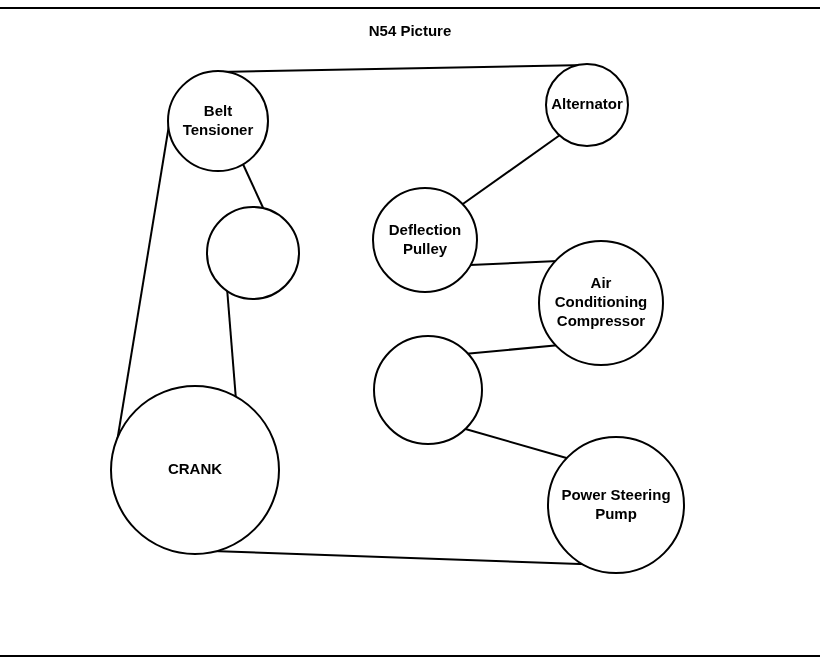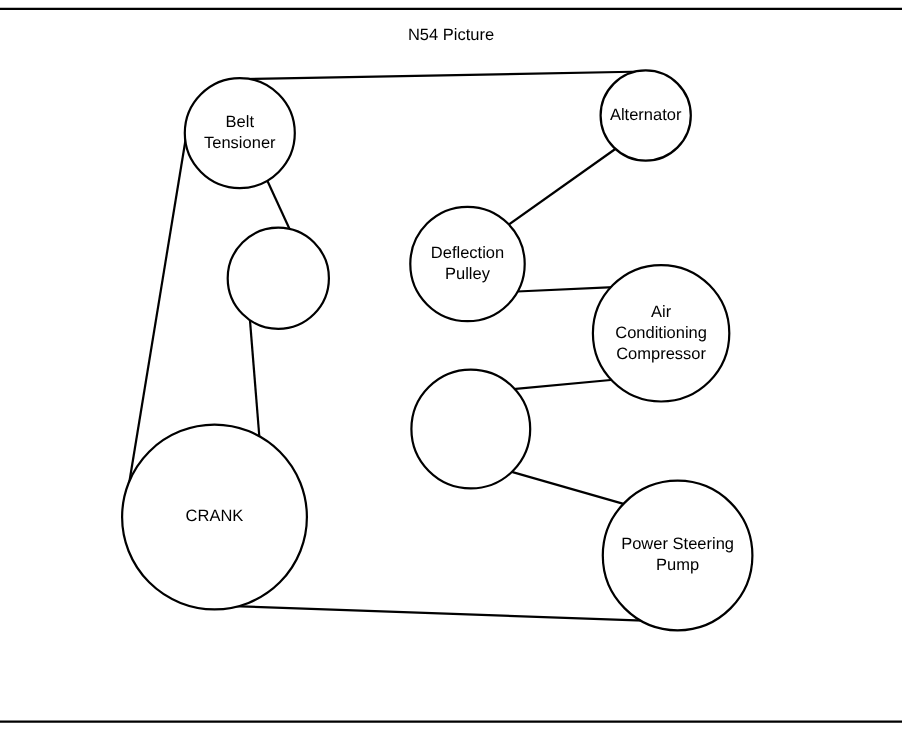--- a/index.html
+++ b/index.html
@@ -8,20 +8,21 @@
     width: 820px;
     height: 664px;
     background: #ffffff;
     overflow: hidden;
     font-family: "Liberation Sans", sans-serif;
   }
   #diagram-wrap {
     position: relative;
     width: 820px;
     height: 664px;
+    font-weight: bold;
   }
   svg {
     display: block;
   }
   .belt {
     stroke: #000000;
     stroke-width: 2;
     fill: none;
   }
   .border-line {

